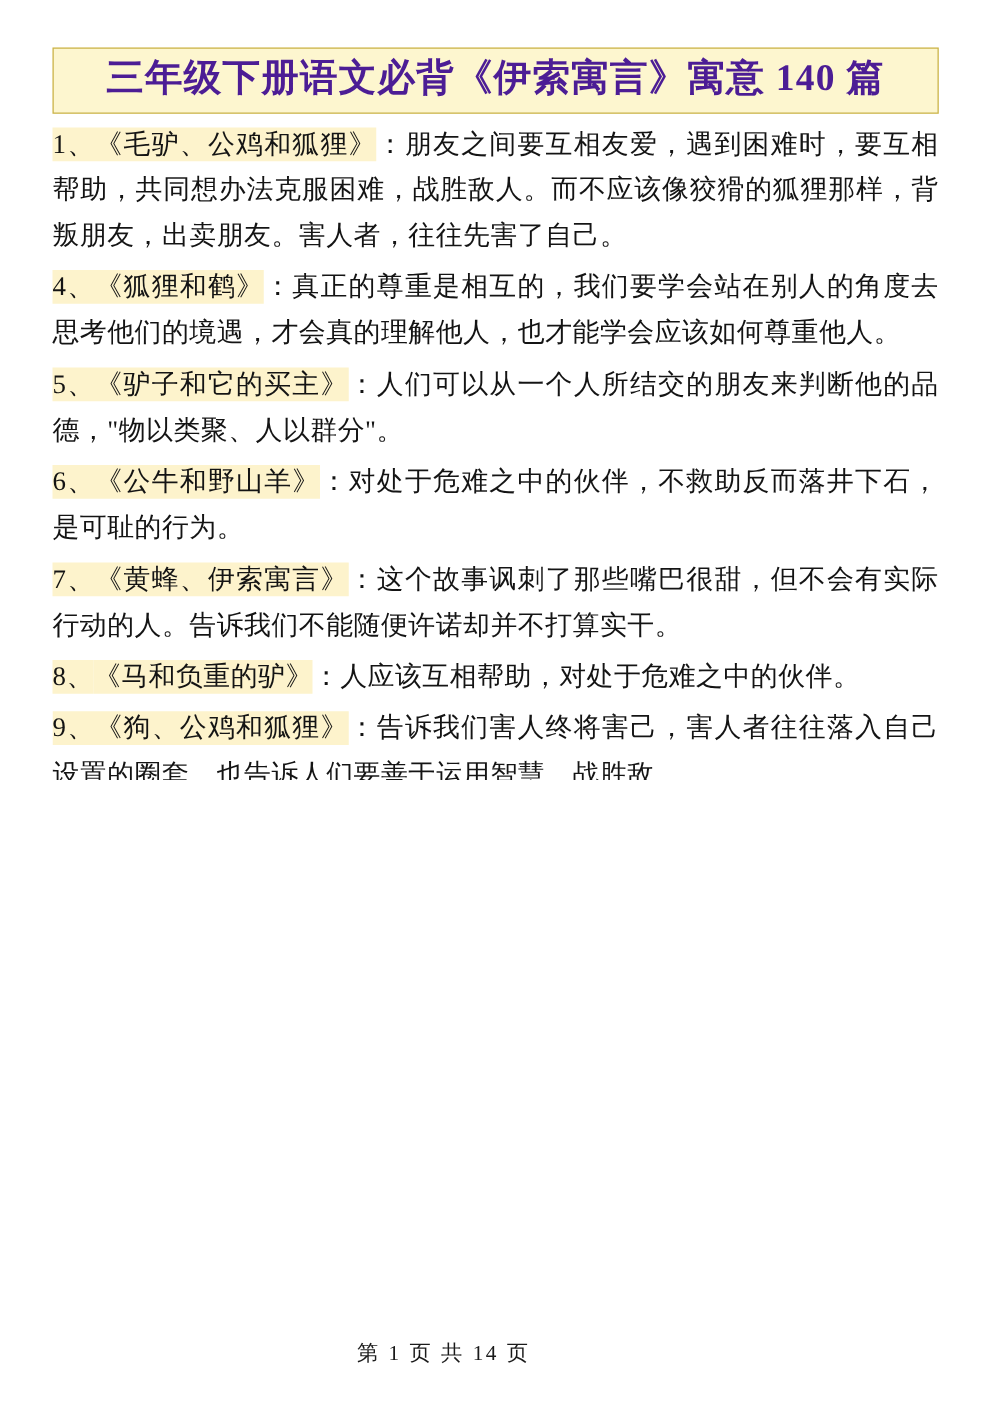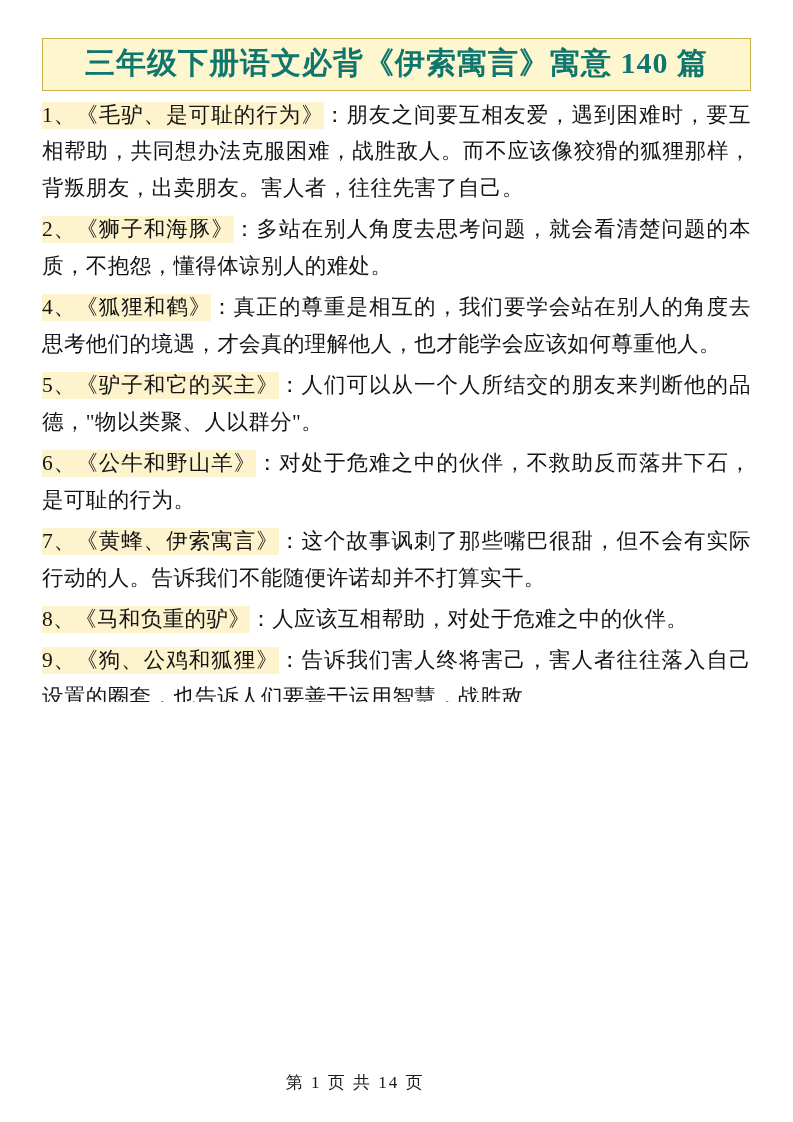--- a/index.html
+++ b/index.html
@@ -27,21 +27,21 @@
     background: #fdf6cf;
     text-align: center;
     padding: 7px 4px 9px 4px;
     margin: 8px 0 6px 0;
   }
   .title-text {
     font-size: 30px;
     font-weight: bold;
     letter-spacing: 1px;
     line-height: 1.15;
-    color: #0f766e;
+    color: #4c1d95;
     font-family: "Liberation Serif", "DejaVu Serif", serif;
   }
   .entries {
     margin-top: 4px;
   }
   .entry {
     font-size: 21.5px;
     line-height: 1.72;
     text-align: justify;
     text-justify: inter-ideograph;
@@ -73,26 +73,23 @@
 
 <div class="page">
 
   <div class="title-bar">
     <span class="title-text">三年级下册语文必背《伊索寓言》寓意 140 篇</span>
   </div>
 
   <div class="entries">
 
     <div class="entry">
-      <span class="hl">1、</span><span class="hl">《毛驴、是可耻的行为》</span><span>：</span><span>朋友之间要互相友爱，遇到困难时，要互相帮助，共同想办法克服困难，战胜敌人。而不应该像狡猾的狐狸那样，背叛朋友，出卖朋友。害人者，往往先害了自己。</span>
+      <span class="hl">1、</span><span class="hl">《毛驴、公鸡和狐狸》</span><span>：</span><span>朋友之间要互相友爱，遇到困难时，要互相帮助，共同想办法克服困难，战胜敌人。而不应该像狡猾的狐狸那样，背叛朋友，出卖朋友。害人者，往往先害了自己。</span>
     </div>
 
-    <div class="entry">
-      <span class="hl">2、</span><span class="hl">《狮子和海豚》</span><span>：</span><span>多站在别人角度去思考问题，就会看清楚问题的本质，不抱怨，懂得体谅别人的难处。</span>
-    </div>
 
 
     <div class="entry">
       <span class="hl">4、</span><span class="hl">《狐狸和鹤》</span><span>：</span><span>真正的尊重是相互的，我们要学会站在别人的角度去思考他们的境遇，才会真的理解他人，也才能学会应该如何尊重他人。</span>
     </div>
 
     <div class="entry">
       <span class="hl">5、</span><span class="hl">《驴子和它的买主》</span><span>：</span><span>人们可以从一个人所结交的朋友来判断他的品德，"物以类聚、人以群分"。</span>
     </div>
 

